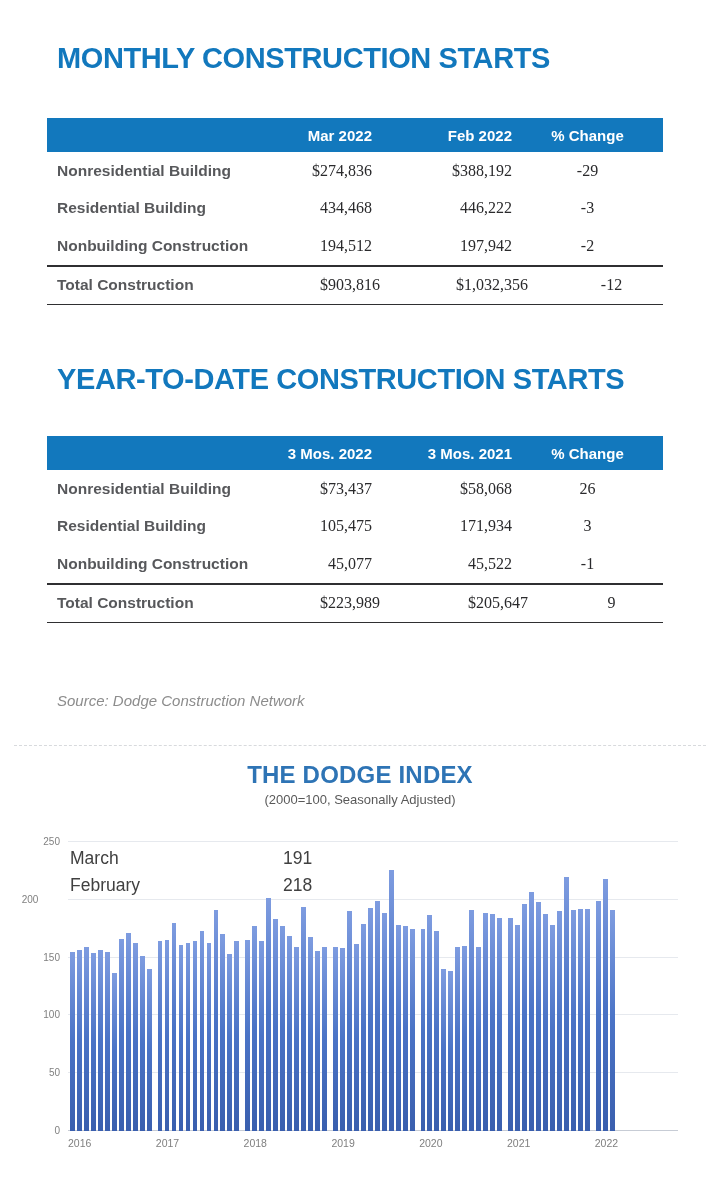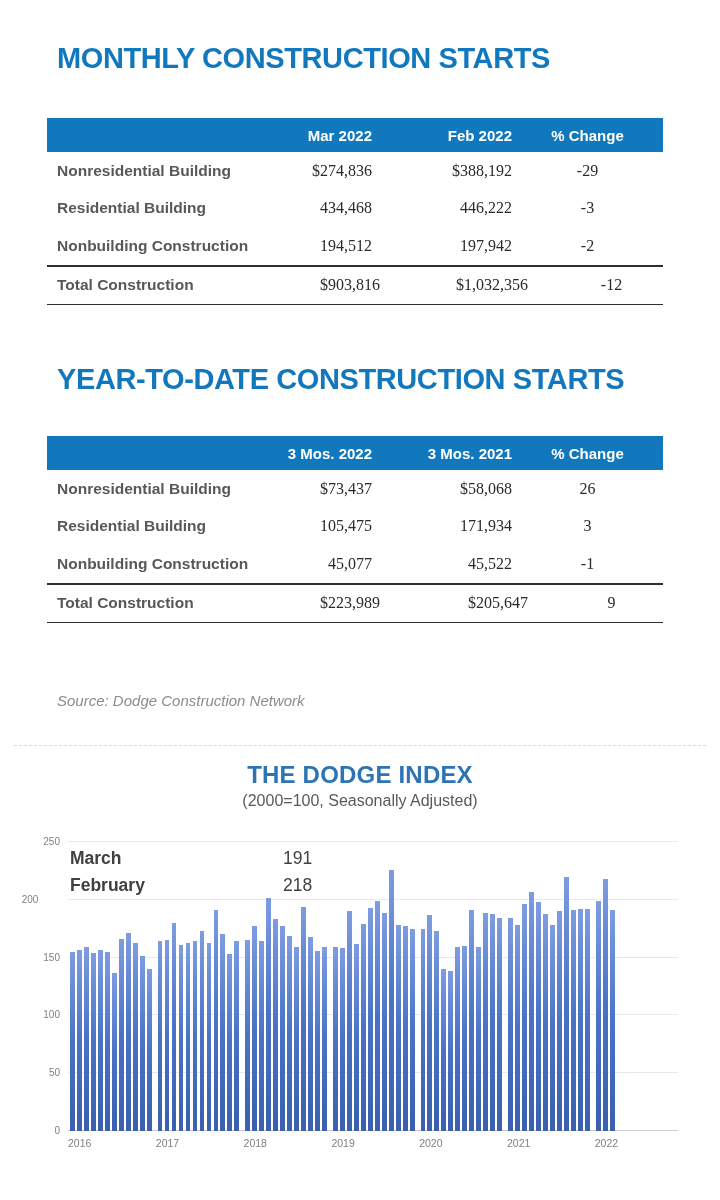--- a/index.html
+++ b/index.html
@@ -28,37 +28,37 @@
 
   .source-note{position:absolute;left:57px;top:644px;font-style:italic;font-size:15px;
                color:#8c8c8c;margin-top:48px;}
 
   
   .chart-section{position:absolute;left:0;top:745px;width:720px;height:455px;}
   .page-divider{position:absolute;left:14px;top:0;width:692px;border-top:1px dashed #d8dadd;}
   .chart-title{position:absolute;left:0;top:16px;width:720px;text-align:center;
                font-size:24px;font-weight:bold;color:#2e74b5;letter-spacing:0.2px;}
   .chart-sub{position:absolute;left:0;top:47px;width:720px;text-align:center;
-             font-size:16px;color:#595959;}
+             font-size:13px;color:#595959;}
 
   .plot{position:absolute;left:68px;top:97px;width:610px;height:289px;}
   .gridline{position:absolute;left:0;width:100%;height:1px;background:#e6e9ee;}
   .gridline.baseline{background:#c7ccd5;}
   .ylabels{position:absolute;left:0;top:97px;width:60px;height:289px;}
   .ylab{position:absolute;right:0;width:100%;text-align:right;font-size:10px;color:#808080;}
   .bars{position:absolute;left:2px;bottom:0;height:100%;display:flex;align-items:flex-end;}
   .year-group{display:flex;align-items:flex-end;height:100%;column-gap:2.2px;margin-right:6px;}
   .bar{width:4.8px;background:linear-gradient(180deg,#7e9ce0 0%,#4a73c6 50%,#3a5fae 100%);}
   .xlabels{position:absolute;left:68px;top:392px;width:610px;display:flex;
            font-size:10.5px;color:#7f7f7f;}
   .xlab{width:87.8px;}
   .xlab.last{width:81px;}
 
   .anno{position:absolute;left:70px;top:100px;font-size:17.5px;color:#404040;line-height:27px;}
-  .anno-row .anno-label{display:inline-block;width:213px;font-weight:bold;}
+  .anno-row .anno-label{display:inline-block;width:213px;}
 </style>
 </head>
 <body>
 
 <div class="page">
 
   <div class="sec-title" style="left:57px;top:42px;">MONTHLY CONSTRUCTION STARTS</div>
 
   <div class="tbl" style="top:118px;">
     <div class="t-header">

